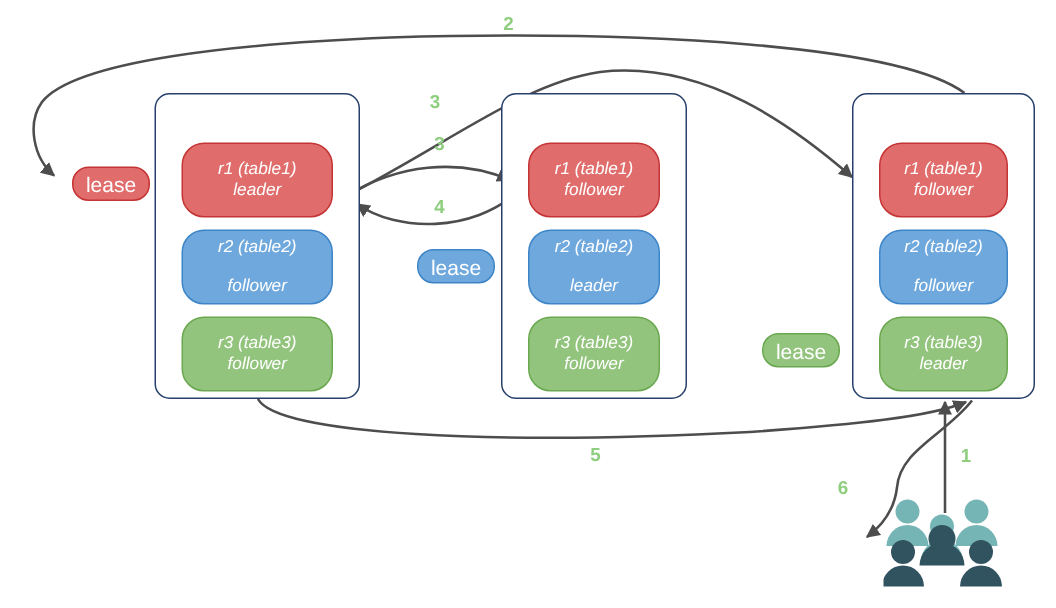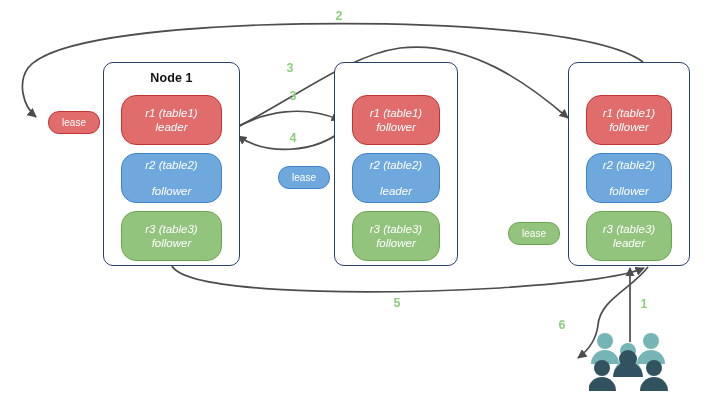--- a/index.html
+++ b/index.html
@@ -73,21 +73,21 @@
   
   .lease {
     position: absolute;
     box-sizing: border-box;
     height: 23px;
     border-radius: 11px;
     display: flex;
     align-items: center;
     justify-content: center;
     color: #ffffff;
-    font-size: 10px;
+    font-size: 14px;
   }
   .lease.red   { background: #e06c6c; border: 1.6px solid #c53434; }
   .lease.blue  { background: #6fa8dc; border: 1.6px solid #3d85c8; }
   .lease.green { background: #93c47d; border: 1.6px solid #6aa84f; }
 
   
   .step {
     position: absolute;
     color: #8fce7f;
     font-size: 12.5px;
@@ -126,21 +126,20 @@
     <path d="M 345 128 C 315 155 265 155 238 136" fill="none" stroke="#4d4d4d" stroke-width="1.7" marker-end="url(#ah)"></path>
 
     <path d="M 172 266 C 185 290 330 297 500 288 C 570 283 620 278 644 268" fill="none" stroke="#4d4d4d" stroke-width="1.7" marker-end="url(#ah)"></path>
 
     <path d="M 648 267 C 630 290 600 300 598 325 C 596 342 586 352 578 358" fill="none" stroke="#4d4d4d" stroke-width="1.7" marker-end="url(#ah)"></path>
 
     <path d="M 630 342 L 630 268" fill="none" stroke="#4d4d4d" stroke-width="1.7" marker-end="url(#ah)"></path>
   </svg>
 
   <div class="node-box" style="left:103px; top:62px; width:137px; height:204px;">
-    <div class="node-title">Node 1</div>
     <div class="replica r1" style="top:32px;">
       <span class="ln1">r1 (table1)</span>
       <span class="ln2">leader</span>
     </div>
     <div class="replica r2" style="top:90px;">
       <span class="ln1">r2 (table2)</span>
       <span class="ln2">follower</span>
     </div>
     <div class="replica r3" style="top:148px;">
       <span class="ln1">r3 (table3)</span>

